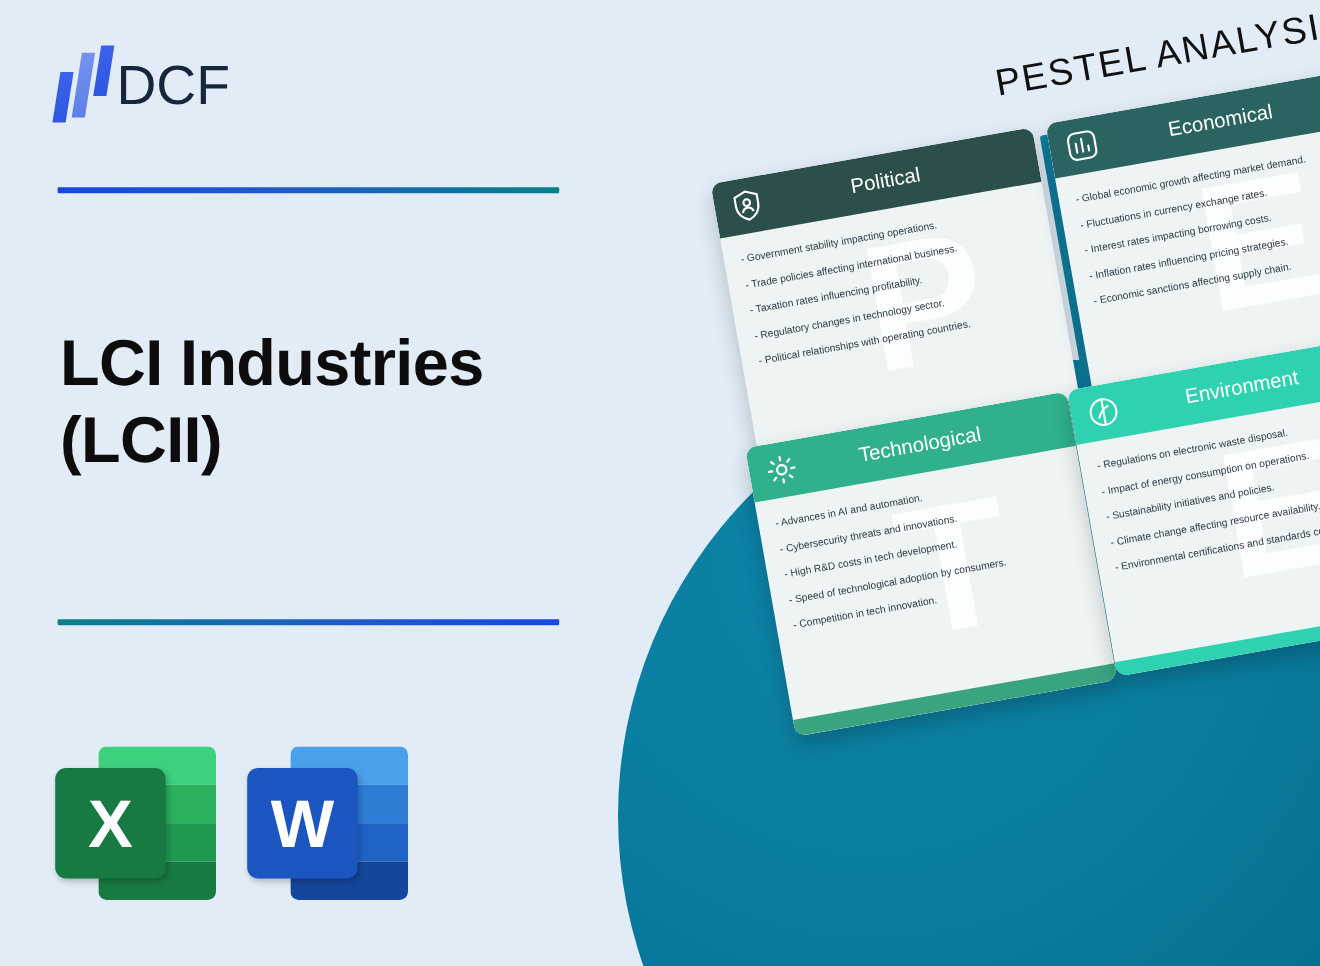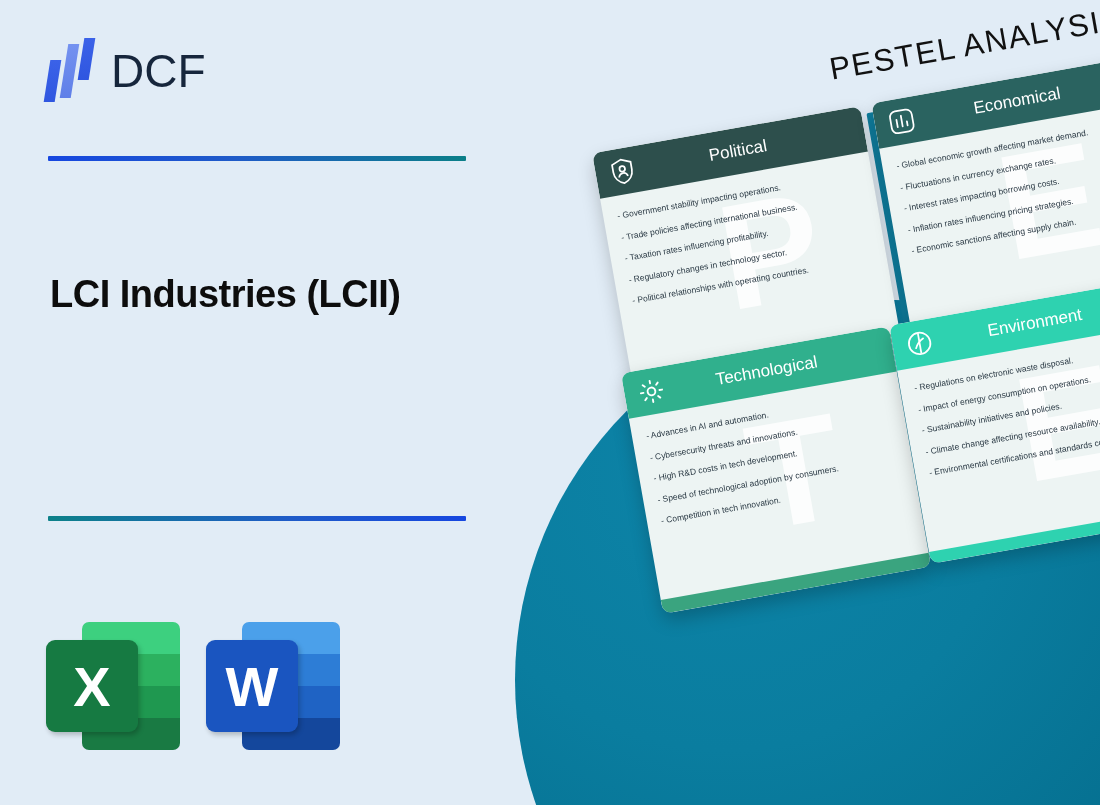--- a/index.html
+++ b/index.html
@@ -16,21 +16,20 @@
     font-family: "Liberation Sans", sans-serif;
   }
 
   
   .logo-wrap {
     position: absolute;
     left: 45px;
     top: 38px;
     display: flex;
     align-items: center;
-    gap: 14px;
     justify-content: flex-end;
   }
   .logo-mark {
     width: 52px;
     height: 66px;
     position: relative;
   }
   .logo-bar {
     position: absolute;
     width: 11px;
@@ -56,21 +55,21 @@
     border-radius: 1px;
   }
   .rule-top    { top: 156px; background: linear-gradient(90deg, #1647e0 0%, #1f5bc8 45%, #0a7f88 100%); }
   .rule-bottom { top: 516px; background: linear-gradient(90deg, #0c8189 0%, #1f5bc8 58%, #1647e0 100%); }
 
   .page-title {
     position: absolute;
     left: 50px;
     top: 272px;
     width: 430px;
-    font-size: 38px;
+    font-size: 54px;
     font-weight: 700;
     line-height: 1.18;
     color: #0d0d0d;
     letter-spacing: -0.5px;
   }
 
   
   .office-row {
     position: absolute;
     left: 46px;

